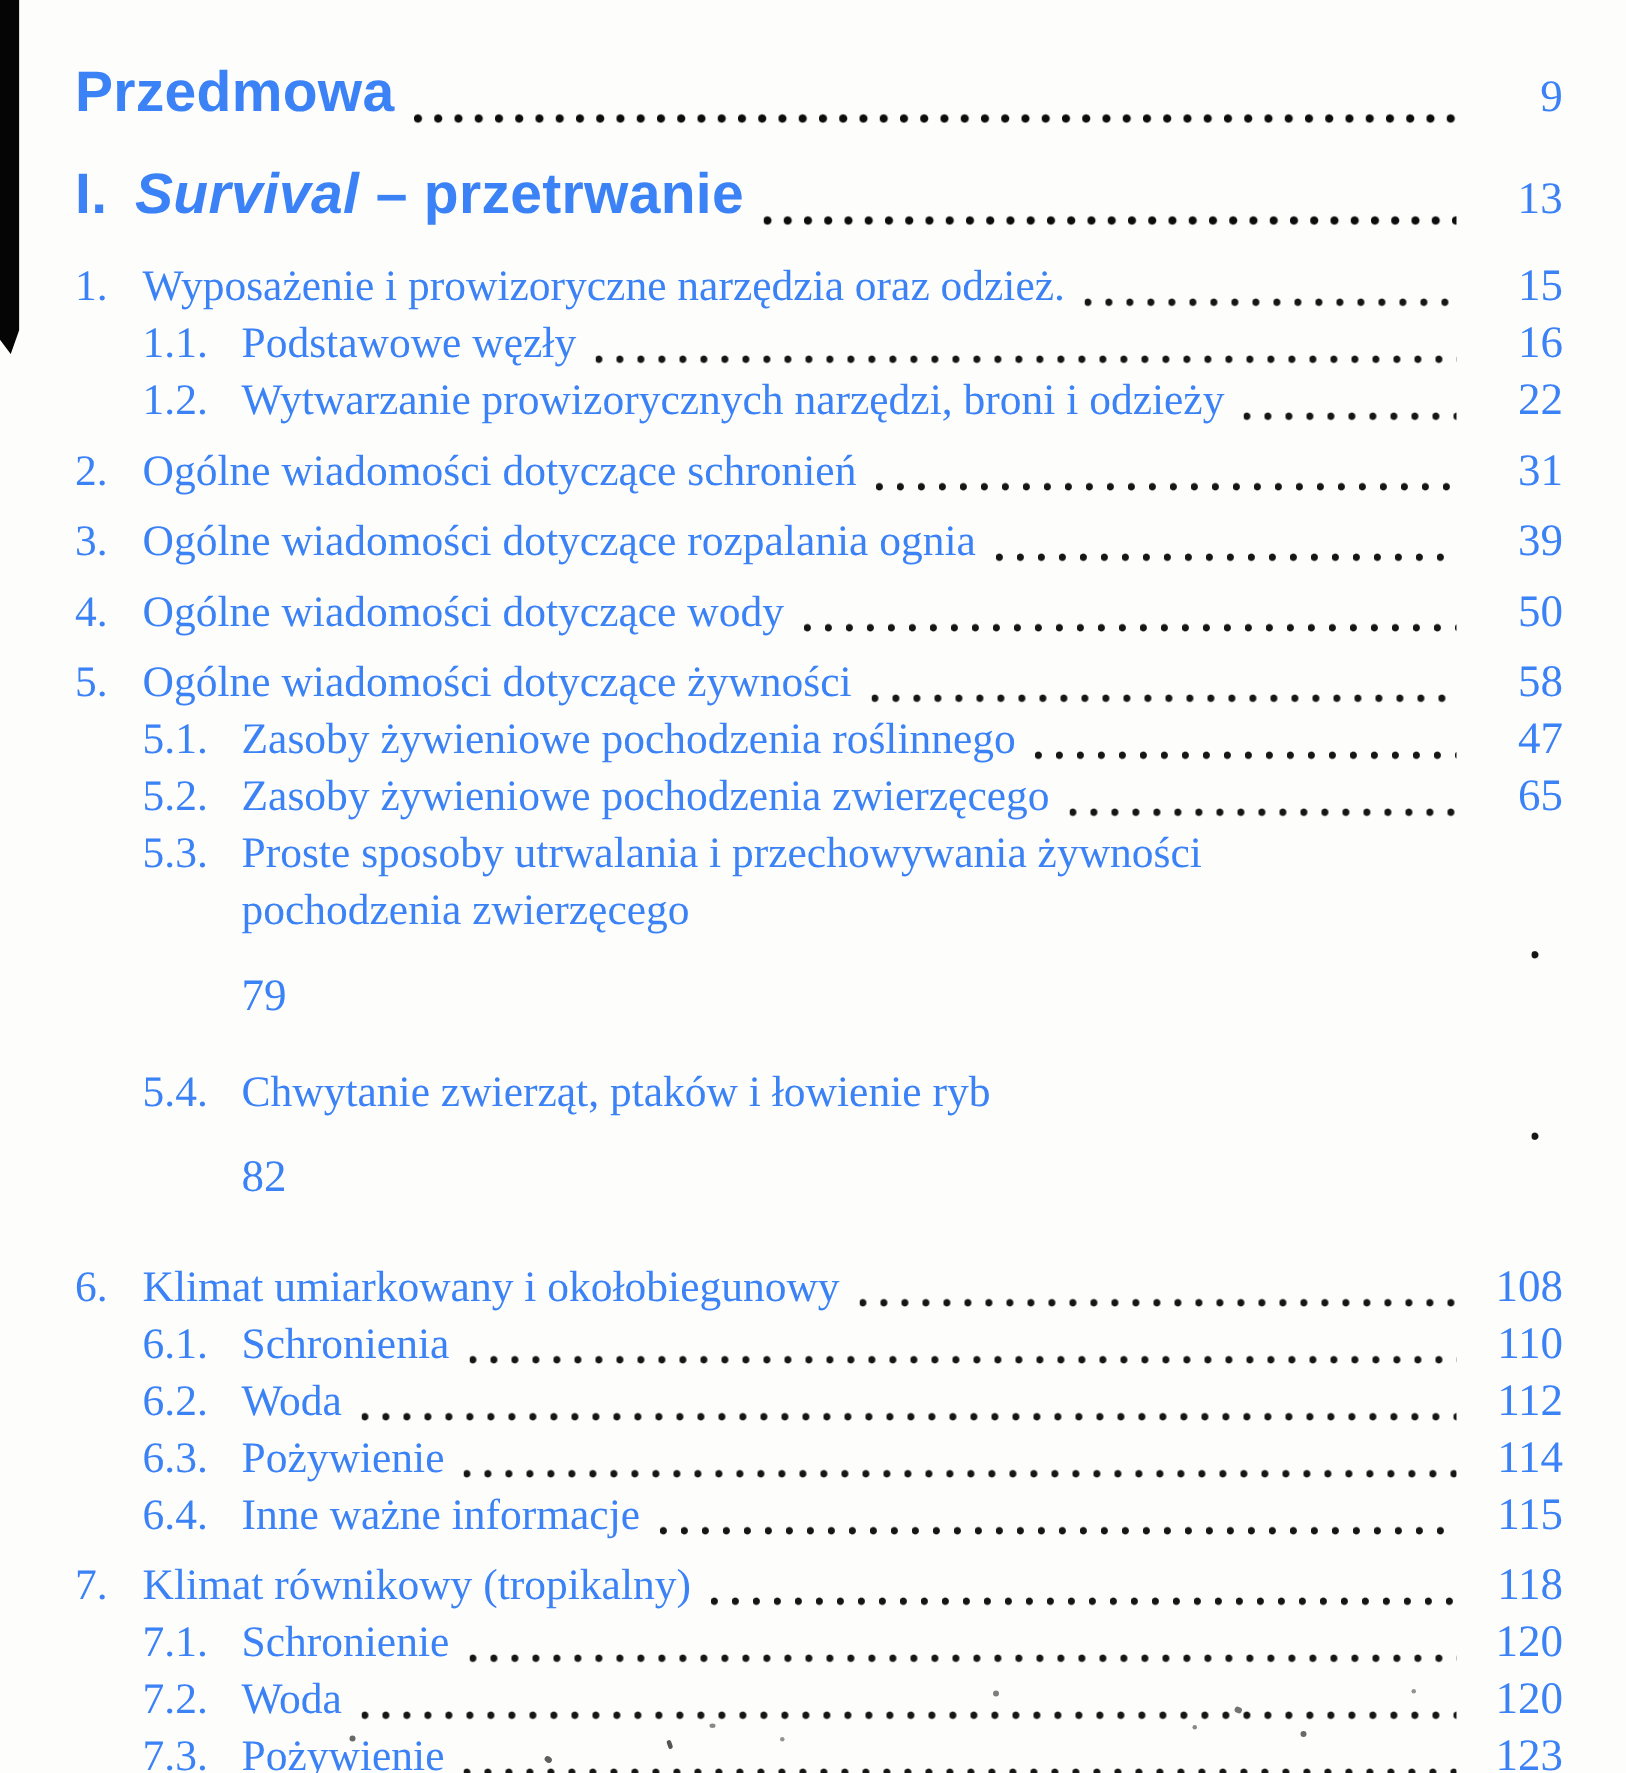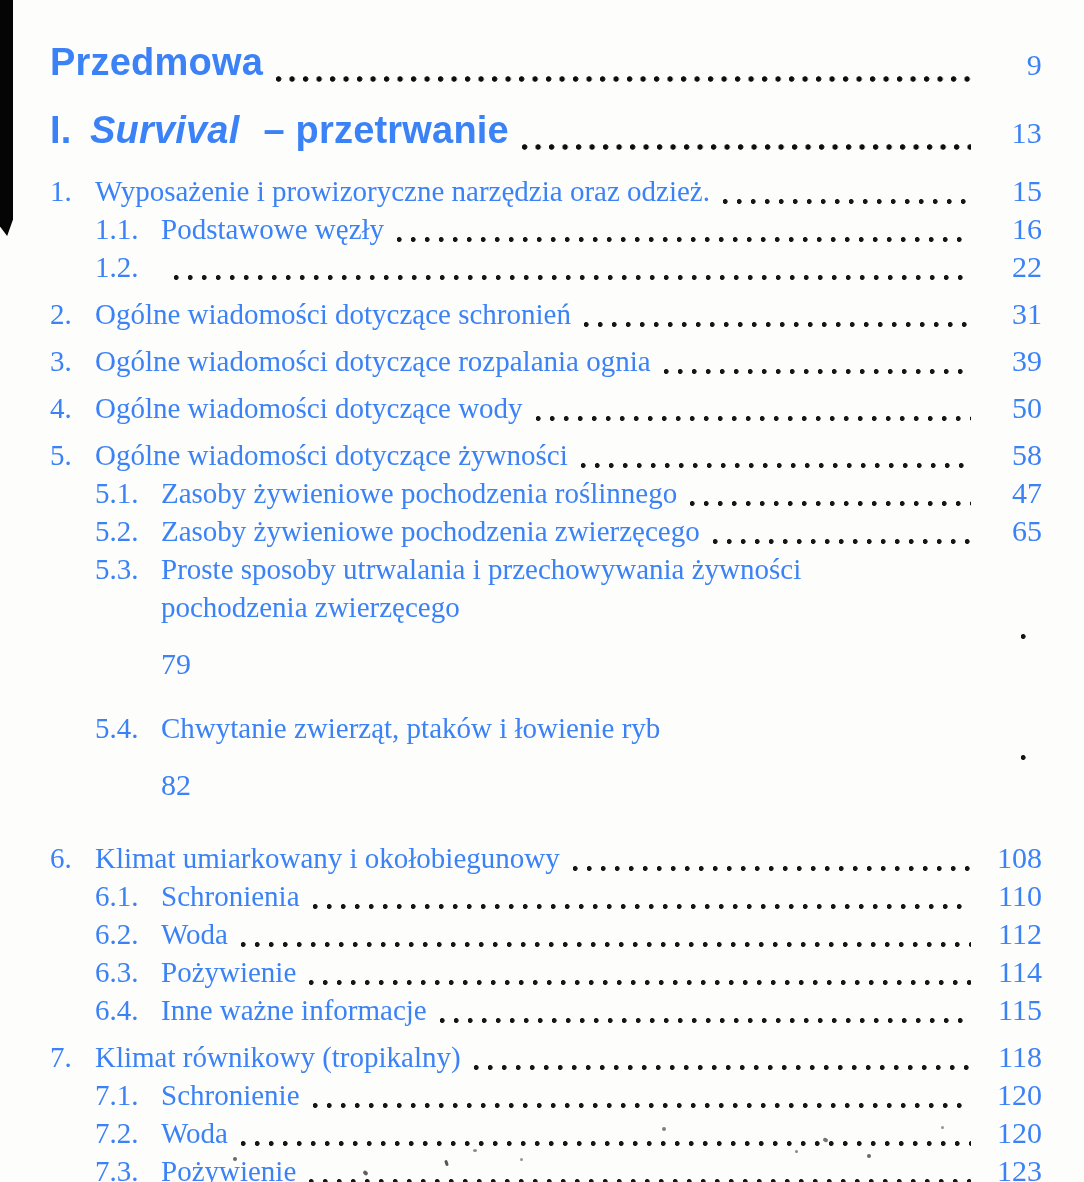--- a/index.html
+++ b/index.html
@@ -18,21 +18,21 @@
   .toc{position:absolute;left:50px;top:36px;width:992px;}
   .row{display:flex;align-items:baseline;}
   
   .front,.part{
     font-family:"Liberation Sans",sans-serif;
     font-weight:bold;font-size:38px;line-height:53px;
     letter-spacing:.2px;
   }
   .part{margin-top:15px;}
   .part .num{flex:0 0 40px;}
-  .part em{margin-right:24px;}
+  .part em{margin-right:11px;}
   
   .ch,.sub,.sub2{
     font-family:"Liberation Serif","DejaVu Serif",serif;
     font-size:29px;line-height:38px;
   }
   .ch{margin-top:9px;}
   .ch.first{margin-top:15px;}
   .ch .num{flex:0 0 45px;}
   .sub{padding-left:45px;}
   .sub .num{flex:0 0 66px;}
@@ -84,20 +84,21 @@
         <span class="pg">15</span>
       </div>
       <div class="row sub">
         <span class="num">1.1.</span>
         <span class="title">Podstawowe węzły</span>
         <span class="leader"></span>
         <span class="pg">16</span>
       </div>
       <div class="row sub">
         <span class="num">1.2.</span>
+        <span class="title">Wytwarzanie prowizorycznych narzędzi, broni i odzieży</span>
         <span class="leader"></span>
         <span class="pg">22</span>
       </div>
       <div class="row ch">
         <span class="num">2.</span>
         <span class="title">Ogólne wiadomości dotyczące schronień</span>
         <span class="leader"></span>
         <span class="pg">31</span>
       </div>
       <div class="row ch">

